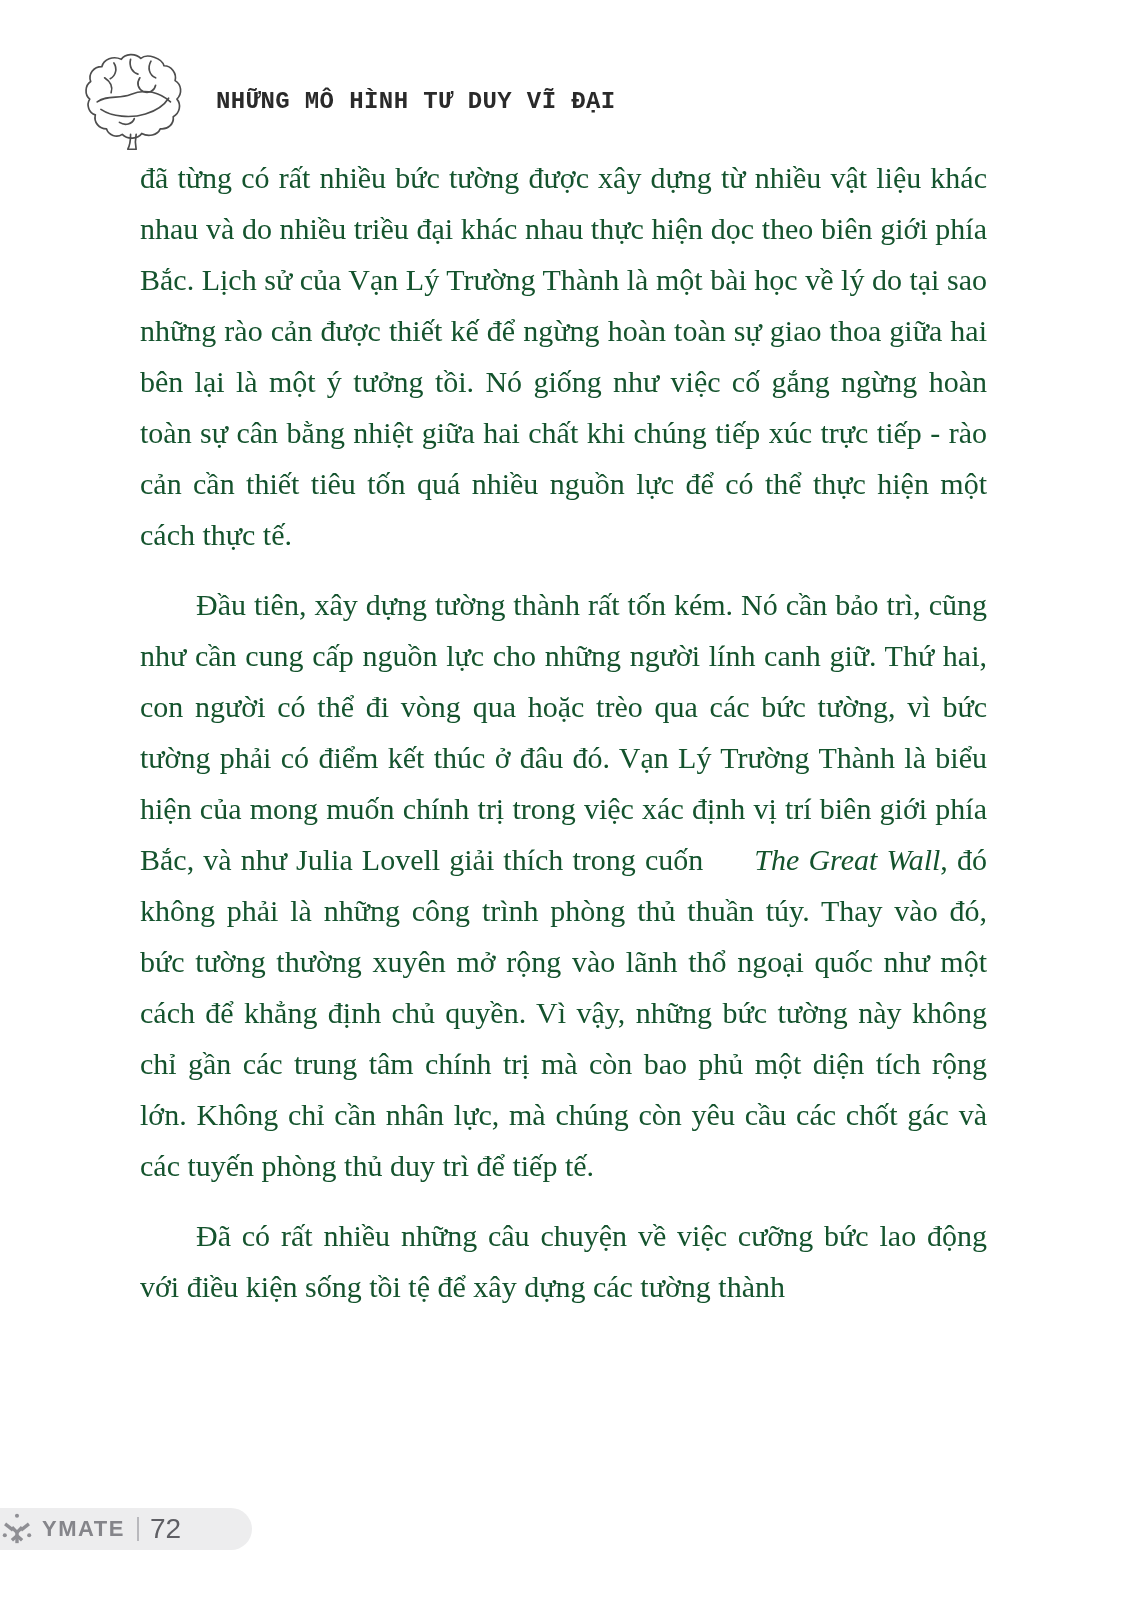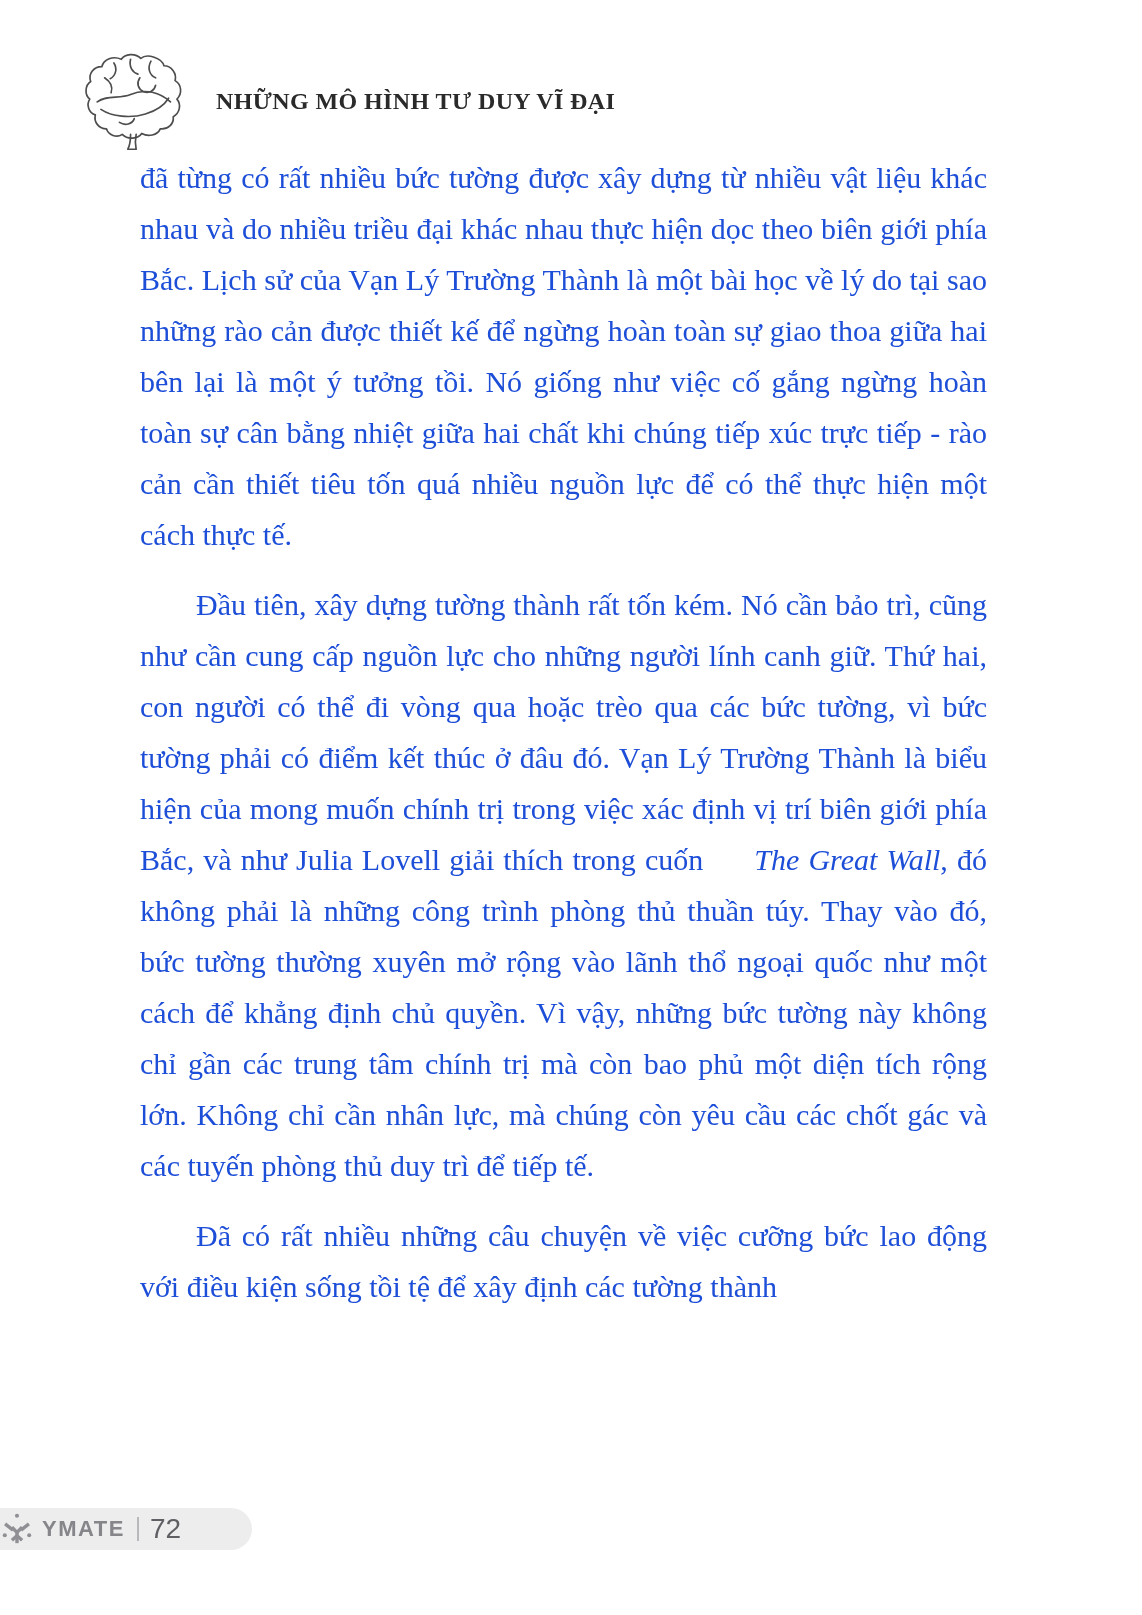--- a/index.html
+++ b/index.html
@@ -10,34 +10,34 @@
     font-family:"Liberation Serif", serif;
     overflow:hidden;
   }
   .page{position:absolute;inset:0;background:#ffffff;}
 
   
   .header{position:absolute;top:46px;left:82px;height:110px;display:flex;align-items:center;}
   .brain-icon{width:112px;height:102px;flex:0 0 auto;}
   .header-title{
     margin-left:22px;
-    font-family:Liberation Serif, serif;
+    font-family:Liberation Mono, monospace;
     font-weight:700;
     font-size:24px;
     letter-spacing:0.4px;
     color:#2a2a2a;
     white-space:nowrap;
   }
 
   
   .main-text{
     position:absolute;
     left:140px;top:152px;width:847px;
     font-size:30px;line-height:51px;
-    color:#1d4ed8;
+    color:#14532d;
     text-align:justify;
   }
   .main-text p{margin:0 0 19px 0;}
   .main-text p.indent{text-indent:56px;}
   .italic-title{font-style:italic;margin-left:42px;}
 
   
   .footer-badge{
     position:absolute;
     left:0;top:1508px;
@@ -101,21 +101,21 @@
       <path d="M62,30 C58,36 60,42 66,45 C72,47 78,44 79,38"></path>
 
       <path d="M40,78 C46,82 54,80 56,74"></path>
     </svg>
     <div class="header-title">NHỮNG MÔ HÌNH TƯ DUY VĨ ĐẠI</div>
   </div>
 
   <div class="main-text">
     <p class="para"><span>đã từng có rất nhiều bức tường được xây dựng từ nhiều vật liệu khác nhau và do nhiều triều đại khác nhau thực hiện dọc theo biên giới phía Bắc. Lịch sử của Vạn Lý Trường Thành là một bài học về lý do tại sao những rào cản được thiết kế để ngừng hoàn toàn sự giao thoa giữa hai bên lại là một ý tưởng tồi. Nó giống như việc cố gắng ngừng hoàn toàn sự cân bằng nhiệt giữa hai chất khi chúng tiếp xúc trực tiếp - rào cản cần thiết tiêu tốn quá nhiều nguồn lực để có thể thực hiện một cách thực tế.</span></p>
     <p class="para indent"><span>Đầu tiên, xây dựng tường thành rất tốn kém. Nó cần bảo trì, cũng như cần cung cấp nguồn lực cho những người lính canh giữ. Thứ hai, con người có thể đi vòng qua hoặc trèo qua các bức tường, vì bức tường phải có điểm kết thúc ở đâu đó. Vạn Lý Trường Thành là biểu hiện của mong muốn chính trị trong việc xác định vị trí biên giới phía Bắc, và như Julia Lovell giải thích trong cuốn </span><em class="italic-title">The Great Wall</em><span>, đó không phải là những công trình phòng thủ thuần túy. Thay vào đó, bức tường thường xuyên mở rộng vào lãnh thổ ngoại quốc như một cách để khẳng định chủ quyền. Vì vậy, những bức tường này không chỉ gần các trung tâm chính trị mà còn bao phủ một diện tích rộng lớn. Không chỉ cần nhân lực, mà chúng còn yêu cầu các chốt gác và các tuyến phòng thủ duy trì để tiếp tế.</span></p>
-    <p class="para indent"><span>Đã có rất nhiều những câu chuyện về việc cưỡng bức lao động với điều kiện sống tồi tệ để xây định các tường thành</span></p>
+    <p class="para indent"><span>Đã có rất nhiều những câu chuyện về việc cưỡng bức lao động với điều kiện sống tồi tệ để xây dựng các tường thành</span></p>
   </div>
 
   <div class="footer-badge">
     <svg class="ymate-logo" viewBox="0 0 60 60" fill="none" stroke="#8f8f94" stroke-width="6" stroke-linecap="butt" stroke-linejoin="miter">
       <circle cx="30" cy="6.5" r="3.6" fill="#8f8f94" stroke="none"></circle>
       <circle cx="8.5" cy="41" r="3.6" fill="#8f8f94" stroke="none"></circle>
       <circle cx="51.5" cy="41" r="3.6" fill="#8f8f94" stroke="none"></circle>
       <path d="M9,21 L23,32"></path>
       <path d="M51,21 L37,32"></path>
       <path d="M21,27 L30,36 L39,27"></path>

